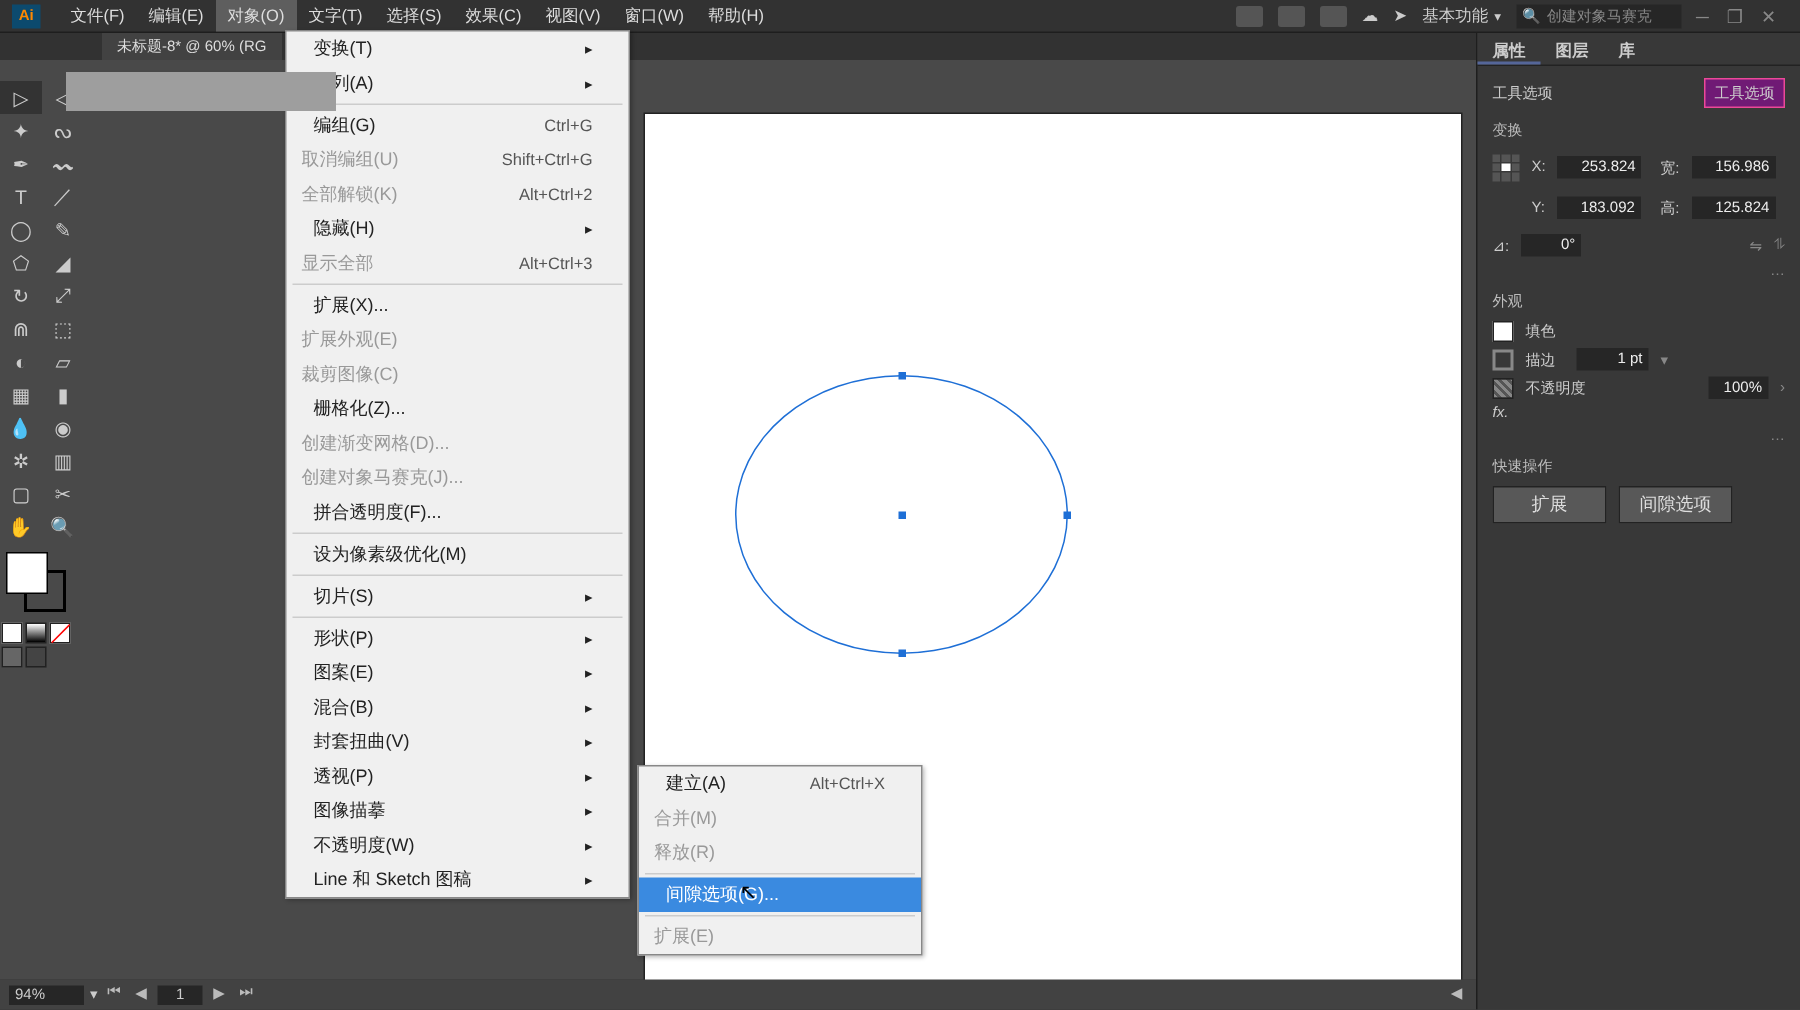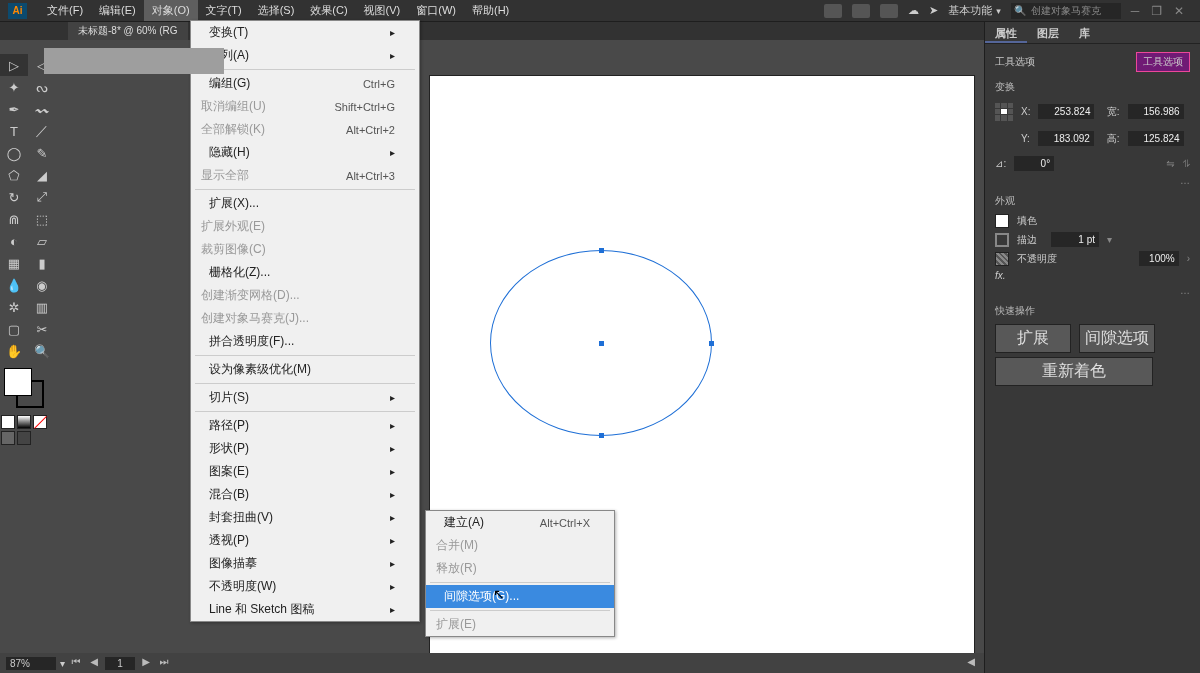--- a/index.html
+++ b/index.html
@@ -46,21 +46,21 @@
 .panel-head { display: flex; justify-content: space-between; align-items: center; margin-bottom: 6px; }
 .btn-small { background: #701a75; padding: 2px 6px; font-size: 10px; border: 1px solid #ec4899; }
 .sect-title { color: #bbb; margin: 8px 0 6px; }
 .transform-grid { display: grid; grid-template-columns: 20px auto auto; gap: 4px 6px; align-items: center; }
 .num-field { background: #262626; color: #eee; padding: 2px 4px; font-size: 10px; width: 56px; text-align: right; }
 .grid9 { width: 18px; height: 18px; display: grid; grid-template-columns: repeat(3,1fr); grid-template-rows: repeat(3,1fr); gap: 1px; }
 .grid9 div { background: #555; }
 .row-line { display: flex; align-items: center; gap: 8px; margin: 4px 0; }
 .sw-box { width: 14px; height: 14px; background: #fff; border: 1px solid #222; }
 .sw-none { background: repeating-linear-gradient(45deg,#888,#888 2px,#555 2px,#555 4px); }
-.action-btn { background: #585858; border: 1px solid #222; color: #ddd; font-size: 16px; padding: 3px 0; text-align: center; width: 76px; }
+.action-btn { background: #585858; border: 1px solid #222; color: #ddd; font-size: 12px; padding: 3px 0; text-align: center; width: 76px; }
 .action-wide { width: 158px; }
 
 
 .dropdown { position: absolute; background: #f0f0f0; border: 1px solid #888; color: #222; box-shadow: 1px 1px 3px rgba(0,0,0,.3); font-size: 12px; min-width: 230px; }
 .dd-item { padding: 3px 24px 3px 18px; display: flex; justify-content: space-between; align-items: center; position: relative; }
 .dd-item.hover { background: #3a8ae0; color: #fff; }
 .dd-item.disabled { color: #999; padding-left: 10px; }
 .dd-sep { height: 1px; background: #ccc; margin: 2px 4px; }
 .dd-arrow::after { content: "▸"; font-size: 10px; }
 .shortcut { color: #555; font-size: 11px; }
@@ -270,28 +270,25 @@
     <div class="row-line">
         <span style="font-style:italic">fx.</span>
       </div>
     <div style="text-align:right;color:#888">…</div>
 
     <div class="sect-title">快速操作</div>
     <div class="row-line">
       <div class="action-btn">扩展</div>
       <div class="action-btn">间隙选项</div>
     </div>
-    <div class="row-line">
-      <div class="action-btn action-wide">重新着色</div>
-    </div>
   </div>
 </div>
 
 <div class="status-bar">
-  <div class="zoom-field">87%</div>
+  <div class="zoom-field">94%</div>
     <span>▾</span>
   <span class="nav-btn">⏮</span>
   <span class="nav-btn">◀</span>
   <div class="zoom-field" style="width:30px;text-align:center">1</div>
   <span class="nav-btn">▶</span>
   <span class="nav-btn">⏭</span>
   <div style="flex:1"></div>
   <span class="nav-btn">◀</span>
 </div>
 
@@ -347,23 +344,20 @@
     <div class="dd-sep"></div>
     <div class="dd-item">
       <span>设为像素级优化(M)</span>
     </div>
     <div class="dd-sep"></div>
     <div class="dd-item dd-arrow">
       <span>切片(S)</span>
     </div>
     <div class="dd-sep"></div>
     <div class="dd-item dd-arrow">
-      <span>路径(P)</span>
-    </div>
-    <div class="dd-item dd-arrow">
       <span>形状(P)</span>
     </div>
     <div class="dd-item dd-arrow">
       <span>图案(E)</span>
     </div>
     <div class="dd-item dd-arrow">
       <span>混合(B)</span>
     </div>
     <div class="dd-item dd-arrow">
       <span>封套扭曲(V)</span>

